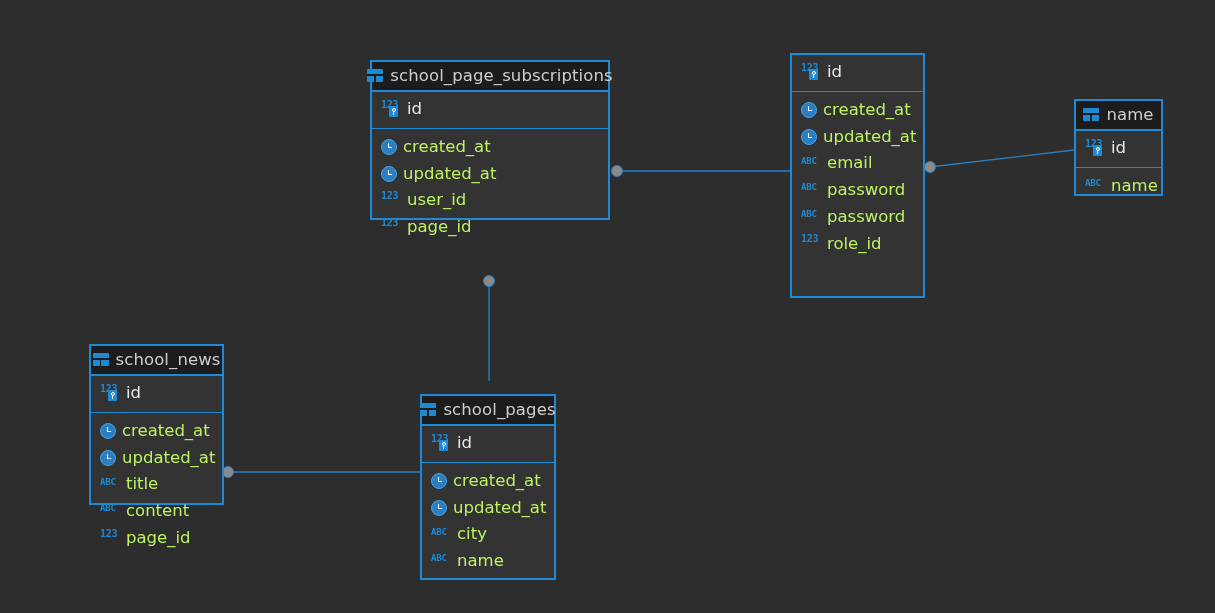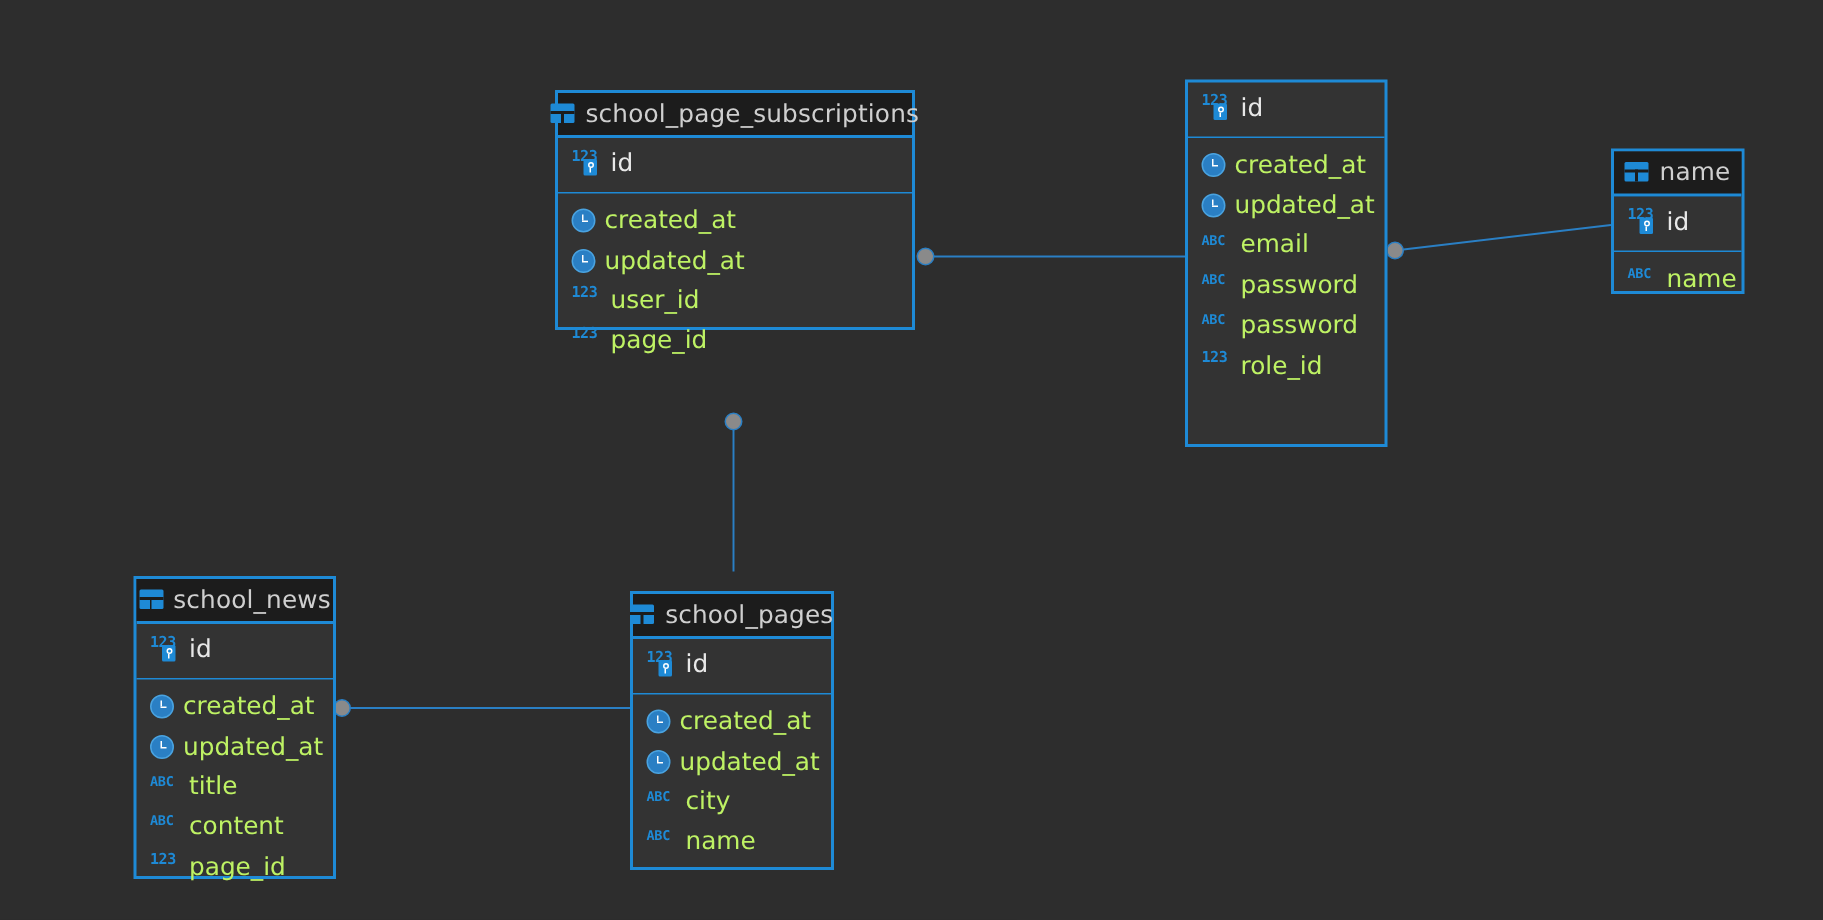--- a/index.html
+++ b/index.html
@@ -328,21 +328,21 @@
       </div>
       <div class="cols-section">
         <div class="col-row">
           <span class="icon icon-abc">
             <span class="abc-t">ABC</span>
           </span>
           <span class="col-name">name</span>
         </div>
       </div>
     </div>
-    <div class="table-node" style="left: 89px; top: 384px; width: 135px; height: 202px;">
+    <div class="table-node" style="left: 89px; top: 344px; width: 135px; height: 161px;">
       <div class="tbl-header">
         <span class="icon icon-table"></span>
         <span class="tbl-title">school_news</span>
       </div>
       <div class="pk-section">
         <div class="col-row pk">
           <span class="icon icon-123 pkey">
             <span class="digits">123</span>
             <span class="badge"></span>
           </span>

